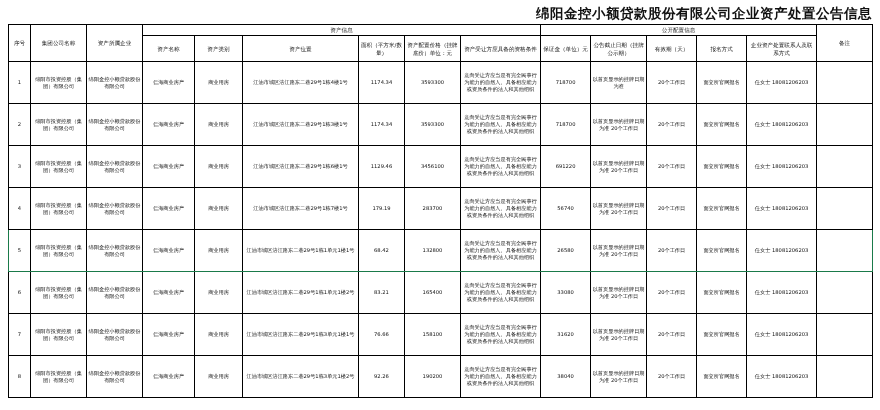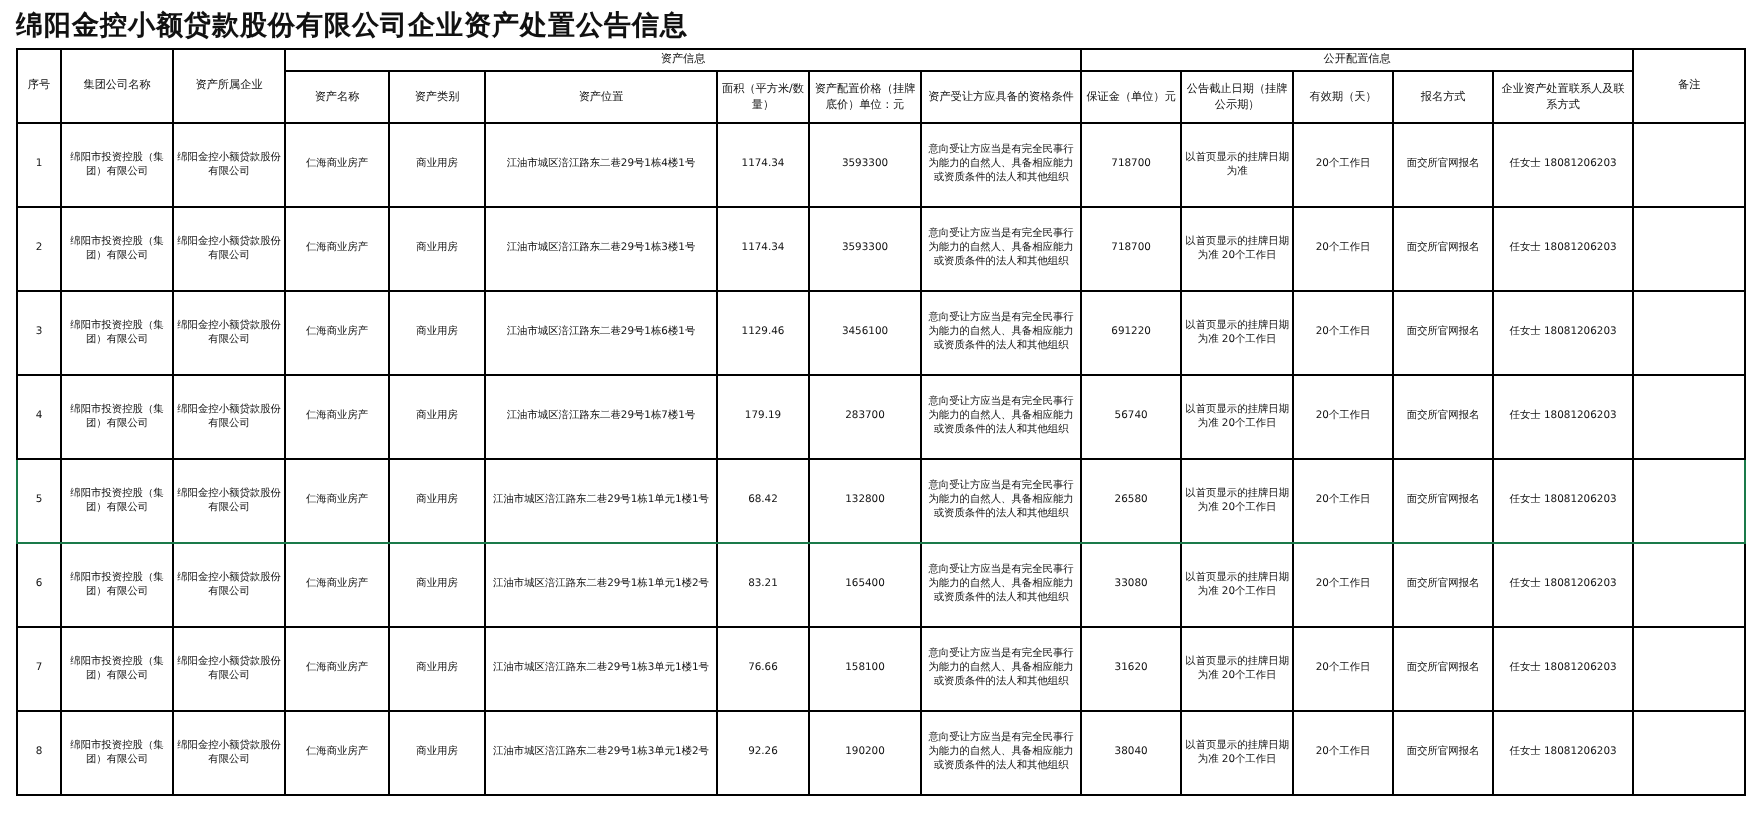--- a/index.html
+++ b/index.html
@@ -9,21 +9,21 @@
     font-family:"DejaVu Sans","Liberation Sans",sans-serif;
     color:#111;
     overflow:hidden;
   }
   .page{
     width:880px;height:410px;
     box-sizing:border-box;
     padding:4px 8px 0 8px;
   }
   .doc-title{
-    text-align:left;
+    text-align:right;
     font-size:13.5px;
     font-weight:bold;
     letter-spacing:0.5px;
     padding:1px 0 3px 0;
     line-height:16px;
   }
   table.main{
     border-collapse:collapse;
     width:864px;
     table-layout:fixed;

